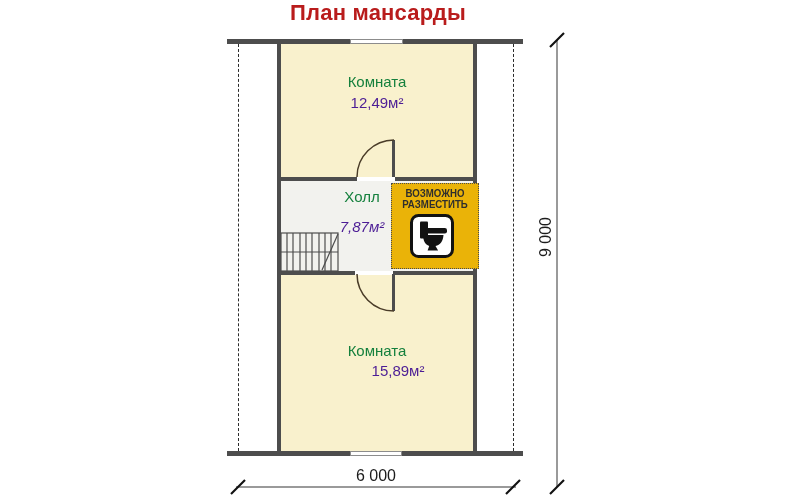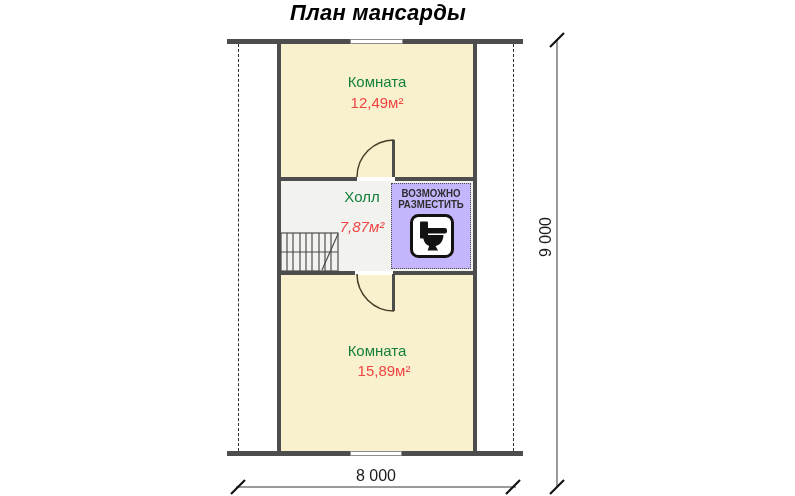--- a/index.html
+++ b/index.html
@@ -4,44 +4,44 @@
 <style>
   html,body{margin:0;padding:0;}
   body{
     width:795px;height:496px;position:relative;background:#ffffff;
     font-family:"Liberation Sans","DejaVu Sans",sans-serif;
     -webkit-font-smoothing:antialiased;overflow:hidden;
   }
   .abs{position:absolute;box-sizing:border-box;}
   .plan-title{
     top:0;left:208px;width:340px;text-align:center;
-    font-size:22px;font-weight:bold;color:#000000;letter-spacing:.2px;font-style:italic;
+    font-size:22px;font-weight:bold;color:#b91c1c;letter-spacing:.2px;
   }
   
   .wall{background:var(--wall,#4d4d4d);}
   .wall-h{height:5px;}
   .wall-v{width:4px;}
   
   .room-fill{background:var(--room-fill,#f9f1cd);}
   .hall-fill{background:var(--hall-fill,#f2f2ee);}
   
   .dash-line{width:0;border-left:1px dashed #2b2b2b;}
   
   .window{background:#ffffff;border:1px solid #8c8c8c;height:5px;}
   
   .room-label{ text-align:center;color:#15803d;font-size:15px;line-height:18px;}
-  .room-area{ text-align:center;color:#ef4444;font-size:15px;line-height:18px;}
+  .room-area{ text-align:center;color:#4c1d95;font-size:15px;line-height:18px;}
   
   .dim-line{background:var(--dim-line,#9a9a9a);}
   .dim-text{font-size:16px;color:#1c1c1c;text-align:center;white-space:nowrap;}
   .dim-text-v{transform:rotate(-90deg);transform-origin:center center;}
   
   .toilet-zone{
-    left:391px;top:183px;width:80px;height:86px;
-    background:#c4b5fd;border:1.5px dotted #4a4a4a;
+    left:391px;top:183px;width:88px;height:86px;
+    background:#eab308;border:1.5px dotted #4a4a4a;
   }
   .toilet-note{
     position:absolute;top:4px;left:0;width:100%;
     text-align:center;font-size:11.5px;font-weight:bold;color:#2e2e2e;
     line-height:11px;transform:scaleX(.84);letter-spacing:0;
   }
   .toilet-icon-wrap{position:absolute;left:17px;top:29px;width:46px;height:46px;}
   svg{display:block;}
   .overlay{left:0;top:0;pointer-events:none;}
 </style>
@@ -70,40 +70,40 @@
 <div class="abs dash-line" style="left:238px;top:44px;height:407px;"></div>
 <div class="abs dash-line" style="left:513px;top:44px;height:407px;"></div>
 
 <div class="abs room-label" style="left:281px;top:73px;width:192px;">Комната</div>
 <div class="abs room-area" style="left:281px;top:94px;width:192px;">12,49м²</div>
 
 <div class="abs room-label" style="left:281px;top:188px;width:162px;">Холл</div>
 <div class="abs room-area" style="left:281px;top:218px;width:162px;font-style:italic;">7,87м²</div>
 
 <div class="abs room-label" style="left:281px;top:342px;width:192px;">Комната</div>
-<div class="abs room-area" style="left:274px;top:362px;width:220px;">15,89м²</div>
+<div class="abs room-area" style="left:288px;top:362px;width:220px;">15,89м²</div>
 
 <div class="abs toilet-zone">
   <div class="toilet-note">
     <div>ВОЗМОЖНО</div>
     <div>РАЗМЕСТИТЬ</div>
   </div>
   <div class="toilet-icon-wrap">
     <svg width="46" height="46" viewBox="0 0 46 46">
       <rect x="2.5" y="2.5" width="41" height="41" rx="7" fill="#ffffff" stroke="#121212" stroke-width="3"></rect>
       <rect x="11" y="8.5" width="8" height="17" rx="1" fill="#121212"></rect>
       <rect x="16" y="15" width="22" height="5.5" rx="2.2" fill="#121212"></rect>
       <path d="M14,22 h20.5 c-0.5,6.5 -3.2,10 -8,11 l2.6,4.6 h-10.5 l1.6,-4.6 c-4,-1.5 -6,-5 -6.2,-11 z" fill="#121212"></path>
     </svg>
   </div>
 </div>
 
 <div class="abs dim-line" style="left:236px;top:486px;width:280px;height:2px;"></div>
 <div class="abs dim-line" style="left:556px;top:40px;width:2px;height:447px;"></div>
-<div class="abs dim-text" style="left:316px;top:467px;width:120px;">8 000</div>
+<div class="abs dim-text" style="left:316px;top:467px;width:120px;">6 000</div>
 <div class="abs dim-text dim-text-v" style="left:507px;top:227px;width:80px;height:20px;">9 000</div>
 
 <svg class="abs overlay" width="795" height="496" viewBox="0 0 795 496">
 
   <g>
     <line x1="393.5" y1="140" x2="393.5" y2="177" stroke="#4d4d4d" stroke-width="3"></line>
     <path d="M357,177 A37,37 0 0 1 394,140" fill="none" stroke="#4a3c28" stroke-width="1.5"></path>
   </g>
 
   <g>

